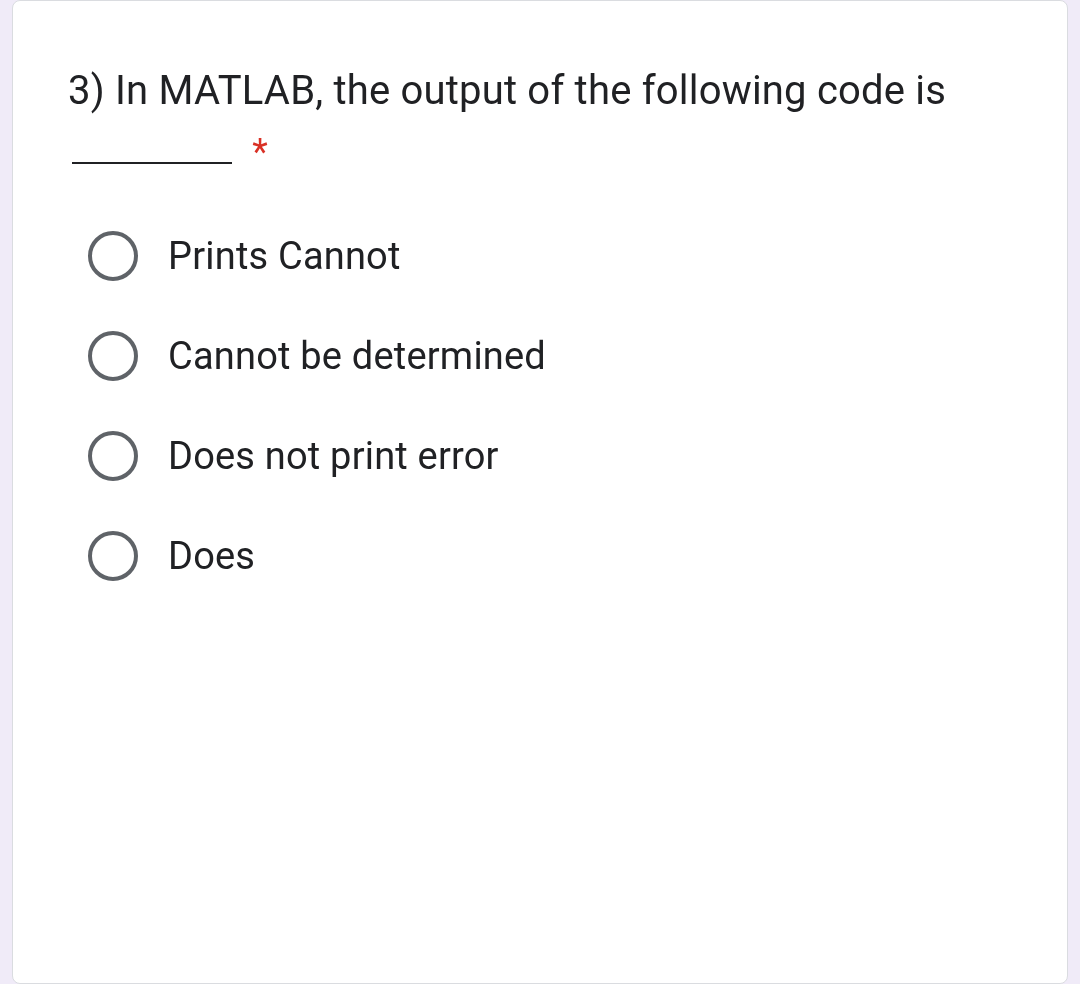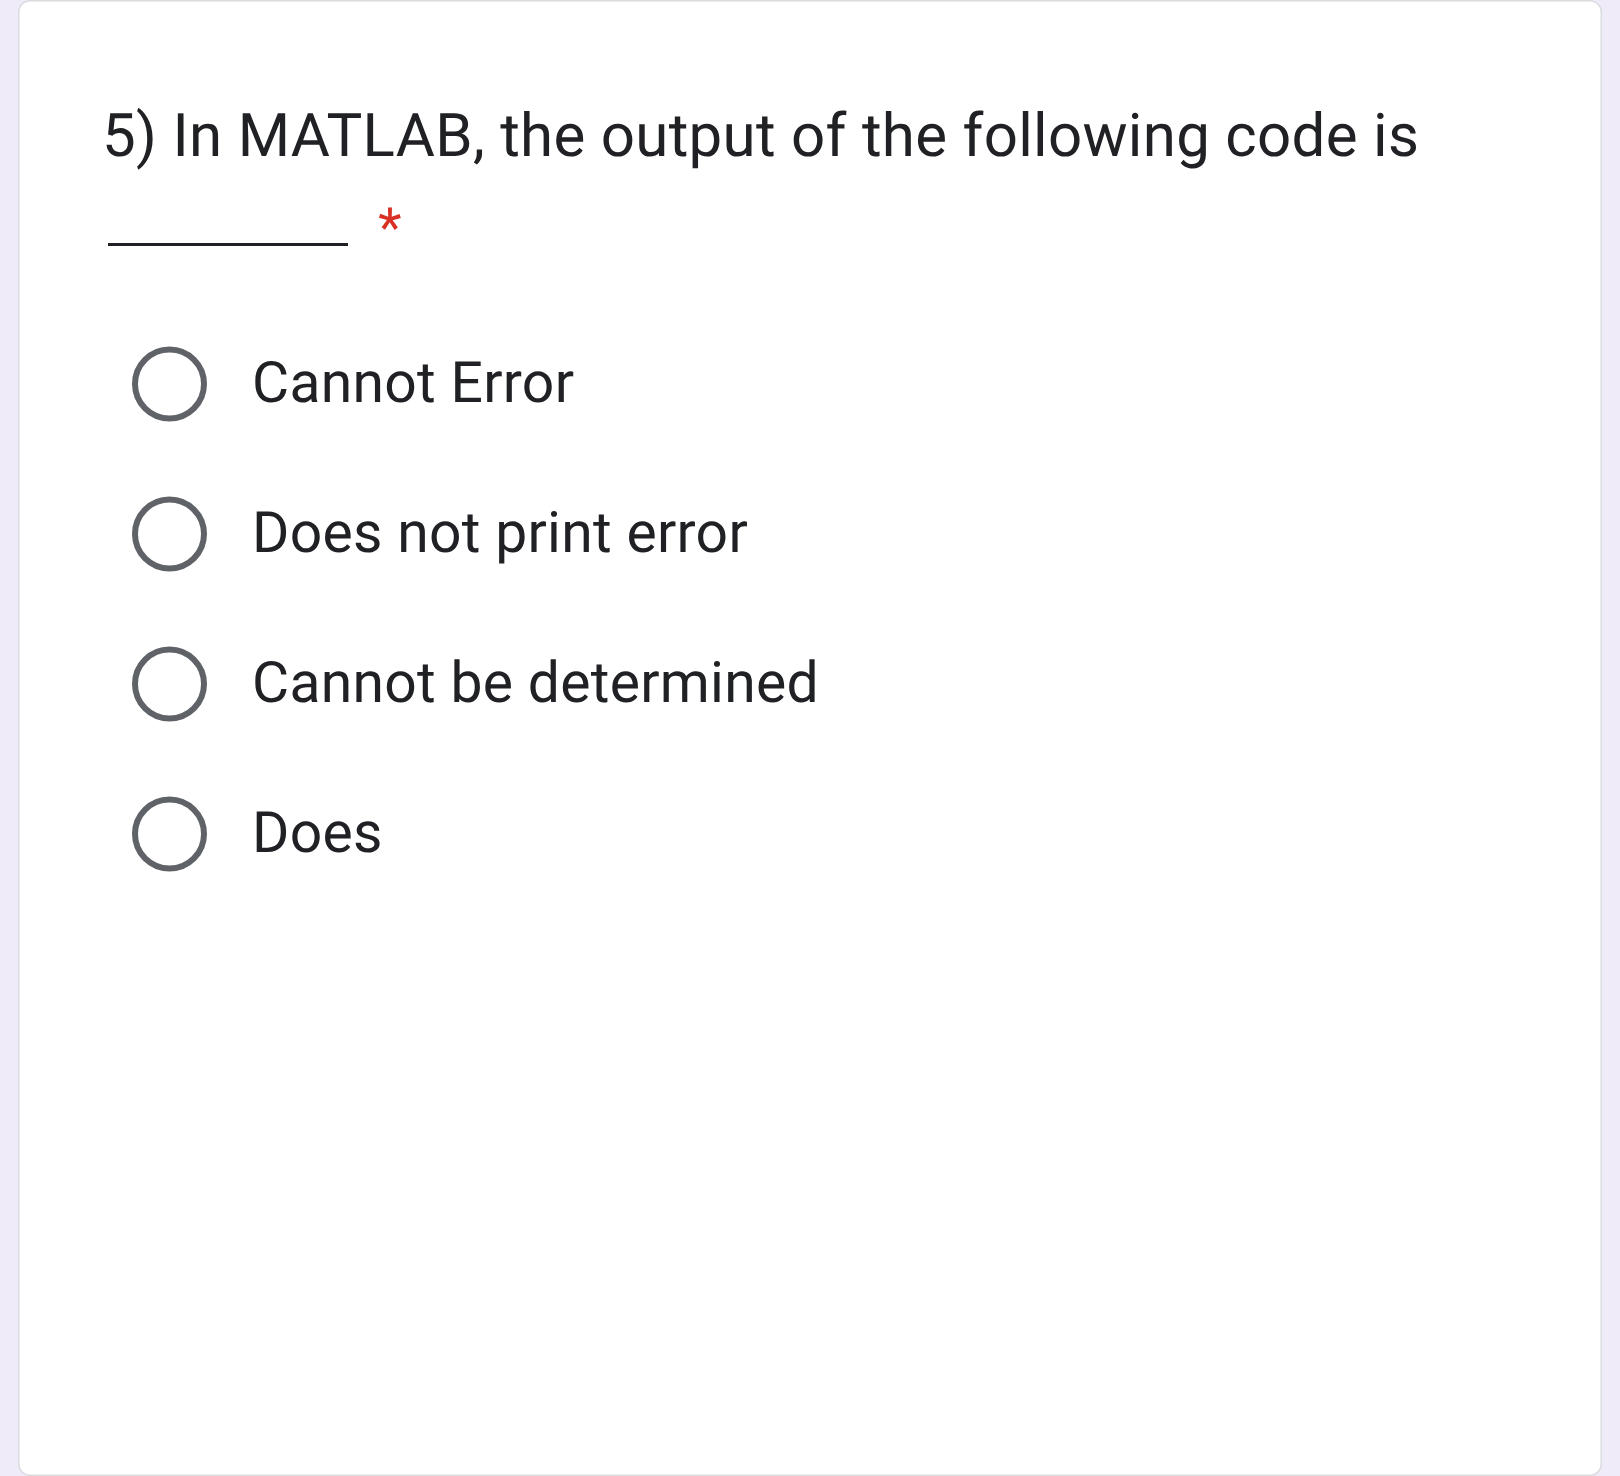--- a/index.html
+++ b/index.html
@@ -82,37 +82,37 @@
       font-size: 38px;
       color: #202124;
       letter-spacing: 0.2px;
     }
   </style>
 </head>
 <body>
 
 <div class="form-card">
   <div class="question-text">
-    <span>5) In MATLAB, the output of the following code is</span>
+    <span>3) In MATLAB, the output of the following code is</span>
     <span class="blank"></span>
     <span class="required">*</span>
   </div>
 
 
   <div class="options">
     <div class="option">
       <div class="radio-circle"></div>
-      <span class="option-label">Cannot Error</span>
+      <span class="option-label">Prints Cannot</span>
+    </div>
+    <div class="option">
+      <div class="radio-circle"></div>
+      <span class="option-label">Cannot be determined</span>
     </div>
     <div class="option">
       <div class="radio-circle"></div>
       <span class="option-label">Does not print error</span>
-    </div>
-    <div class="option">
-      <div class="radio-circle"></div>
-      <span class="option-label">Cannot be determined</span>
     </div>
     <div class="option">
       <div class="radio-circle"></div>
       <span class="option-label">Does</span>
     </div>
   </div>
 </div>
 
 </body></html>

